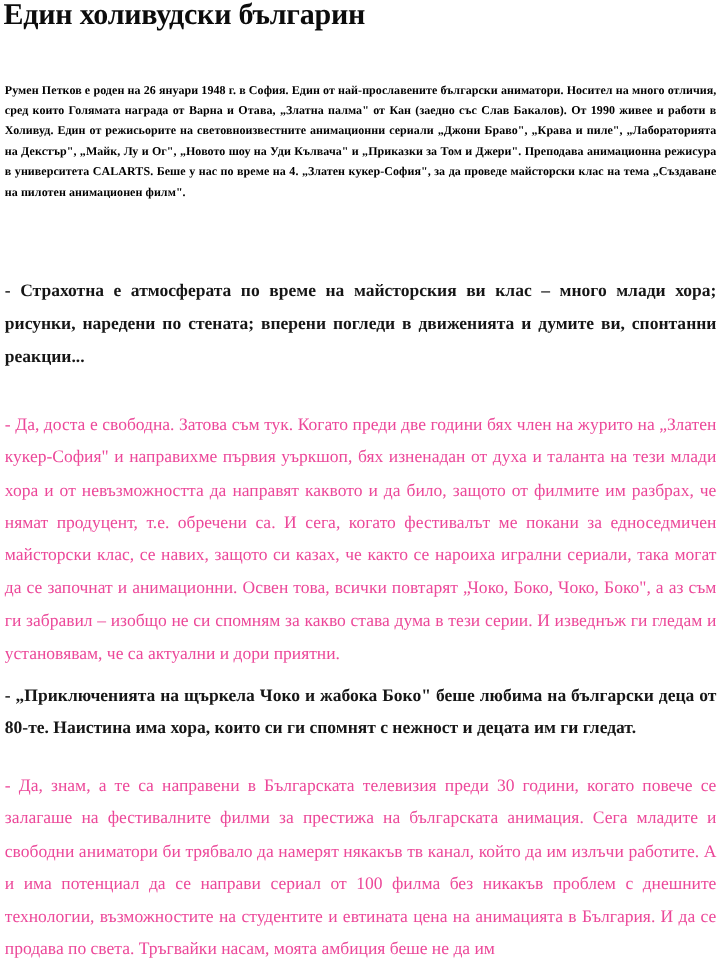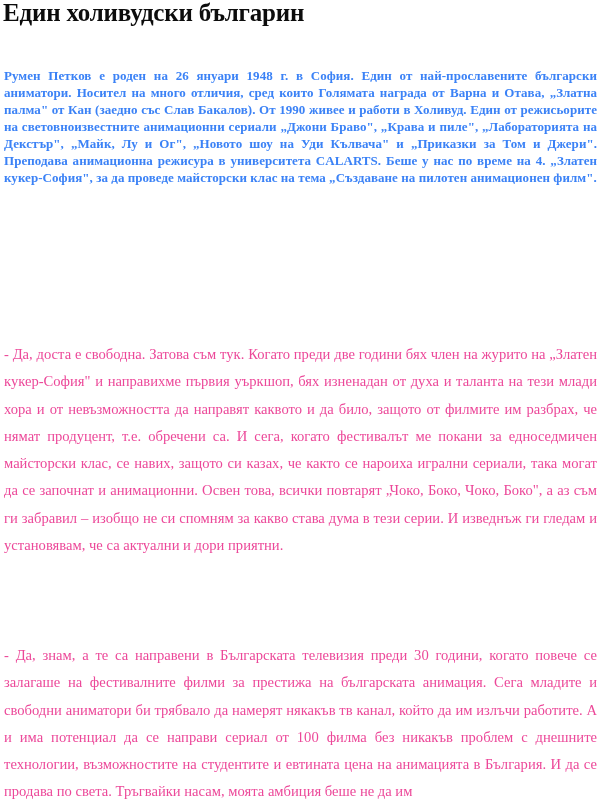--- a/index.html
+++ b/index.html
@@ -33,26 +33,26 @@
       letter-spacing: -0.2px;
       white-space: nowrap;
       color: #0c0c0c;
     }
     .intro {
       position: absolute;
       left: 4px;
       top: 67px;
       width: 593px;
       margin: 0;
-      font-size: 13px;
+      font-size: 10px;
       font-weight: bold;
       line-height: 17px;
       text-align: justify;
       text-align-last: left;
-      color: #3b82f6;
+      color: #000000;
       letter-spacing: 0.05px;
     }
     .q {
       position: absolute;
       left: 4px;
       width: 593px;
       margin: 0;
       font-size: 14.6px;
       font-weight: bold;
       line-height: 27.4px;
@@ -76,18 +76,20 @@
     #a2 { top: 642px; }
   </style>
 </head>
 <body>
 
 <div class="page">
   <h1 class="title">Един холивудски българин</h1>
 
   <p class="intro">Румен Петков е роден на 26 януари 1948 г. в София. Един от най-прославените български аниматори. Носител на много отличия, сред които Голямата награда от Варна и Отава, „Златна палма" от Кан (заедно със Слав Бакалов). От 1990 живее и работи в Холивуд. Един от режисьорите на световноизвестните анимационни сериали „Джони Браво", „Крава и пиле", „Лабораторията на Декстър", „Майк, Лу и Ог", „Новото шоу на Уди Кълвача" и „Приказки за Том и Джери". Преподава анимационна режисура в университета CALARTS. Беше у нас по време на 4. „Златен кукер-София", за да проведе майсторски клас на тема „Създаване на пилотен анимационен филм".</p>
 
+  <p class="q" id="q1">- Страхотна е атмосферата по време на майсторския ви клас – много млади хора; рисунки, наредени по стената; вперени погледи в движенията и думите ви, спонтанни реакции...</p>
 
   <p class="a" id="a1">- Да, доста е свободна. Затова съм тук. Когато преди две години бях член на журито на „Златен кукер-София" и направихме първия уъркшоп, бях изненадан от духа и таланта на тези млади хора и от невъзможността да направят каквото и да било, защото от филмите им разбрах, че нямат продуцент, т.е. обречени са. И сега, когато фестивалът ме покани за едноседмичен майсторски клас, се навих, защото си казах, че както се нароиха игрални сериали, така могат да се започнат и анимационни. Освен това, всички повтарят „Чоко, Боко, Чоко, Боко", а аз съм ги забравил – изобщо не си спомням за какво става дума в тези серии. И изведнъж ги гледам и установявам, че са актуални и дори приятни.</p>
 
+  <p class="q" id="q2">- „Приключенията на щъркела Чоко и жабока Боко" беше любима на български деца от 80-те. Наистина има хора, които си ги спомнят с нежност и децата им ги гледат.</p>
 
   <p class="a" id="a2">- Да, знам, а те са направени в Българската телевизия преди 30 години, когато повече се залагаше на фестивалните филми за престижа на българската анимация. Сега младите и свободни аниматори би трябвало да намерят някакъв тв канал, който да им излъчи работите. А и има потенциал да се направи сериал от 100 филма без никакъв проблем с днешните технологии, възможностите на студентите и евтината цена на анимацията в България. И да се продава по света. Тръгвайки насам, моята амбиция беше не да им</p>
 </div>
 
 </body></html>

